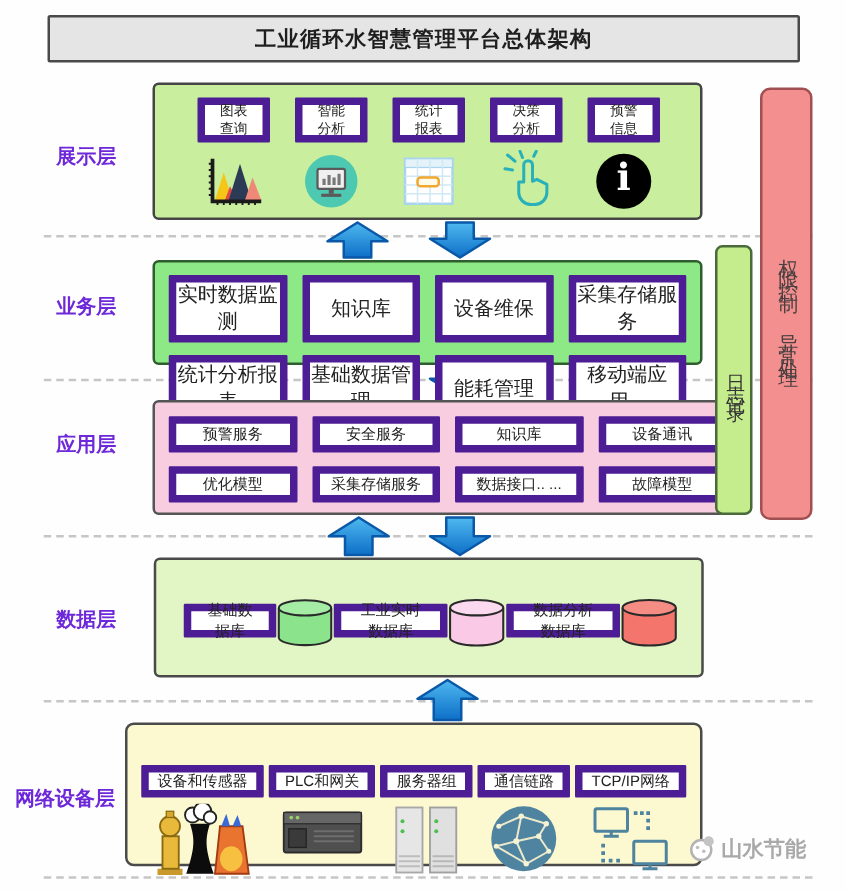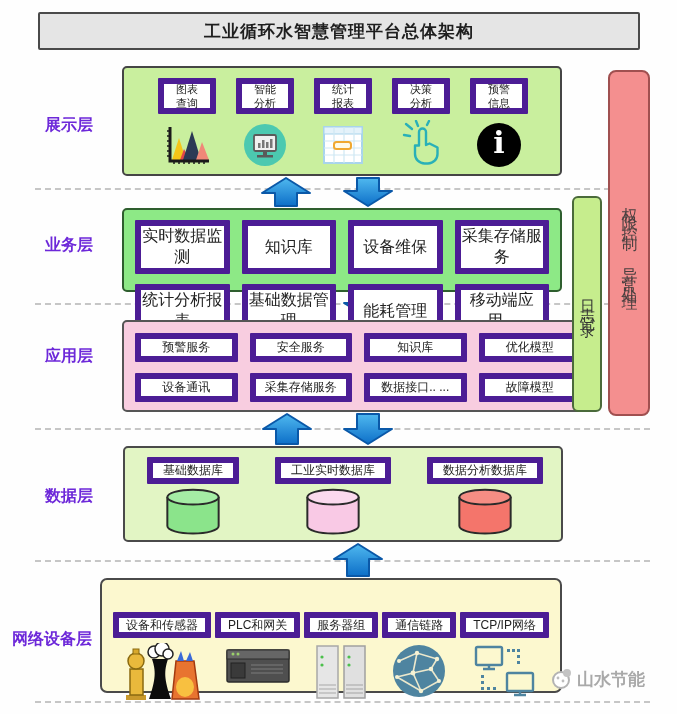--- a/index.html
+++ b/index.html
@@ -40,21 +40,21 @@
   .grid4{display:grid;grid-template-columns:repeat(4,1fr);height:100%;box-sizing:border-box;}
   .business-panel .grid4{gap:10px 12px;padding:10px 11px;}
   .business-panel .wbox{font-size:16px;}
   
   .app-panel{left:122px;top:320px;width:472px;height:92px;background:#f8cde0;border:2px solid #555;}
   .app-panel .grid4{gap:11px 12px;padding:11px 11px;}
   .app-panel .wbox{font-size:12px;}
   
   .data-panel{left:123px;top:446px;width:440px;height:96px;background:#e2f5c4;border:2px solid #4a4a4a;}
   .data-cols{display:flex;justify-content:space-between;padding:9px 18px 4px 22px;height:100%;box-sizing:border-box;}
-  .data-col{display:flex;flex-direction:column;align-items:center;}
+  .data-col{display:flex;flex-direction:row;align-items:center;}
   .data-col .wbox{height:27px;padding:0 10px;font-size:12px;}
   .data-col svg{margin-top:4px;}
   
   .network-panel{left:100px;top:578px;width:462px;height:115px;background:#fcf8cf;border:2px solid #4a4a4a;border-radius:7px;}
   .net-cols{display:flex;justify-content:space-between;padding:9px 11px 4px 11px;height:100%;box-sizing:border-box;}
   .net-col{display:flex;flex-direction:column;align-items:center;margin-top:23px;}
   .net-col .wbox{height:26px;padding:0 7px;font-size:12px;white-space:nowrap;}
   .net-icon{height:64px;margin-top:5px;display:flex;align-items:center;justify-content:center;}
   
   .log-bar{
@@ -204,22 +204,22 @@
       <div class="wbox">能耗管理</div>
       <div class="wbox">移动端应用...</div>
     </div>
   </div>
 
   <div class="panel app-panel">
     <div class="grid4">
       <div class="wbox">预警服务</div>
       <div class="wbox">安全服务</div>
       <div class="wbox">知识库</div>
+      <div class="wbox">设备通讯</div>
       <div class="wbox">优化模型</div>
-      <div class="wbox">设备通讯</div>
       <div class="wbox">采集存储服务</div>
       <div class="wbox">数据接口.. ...</div>
       <div class="wbox">故障模型</div>
     </div>
   </div>
 
   <div class="panel data-panel">
     <div class="data-cols">
       <div class="data-col">
         <div class="wbox">基础数据库</div>

